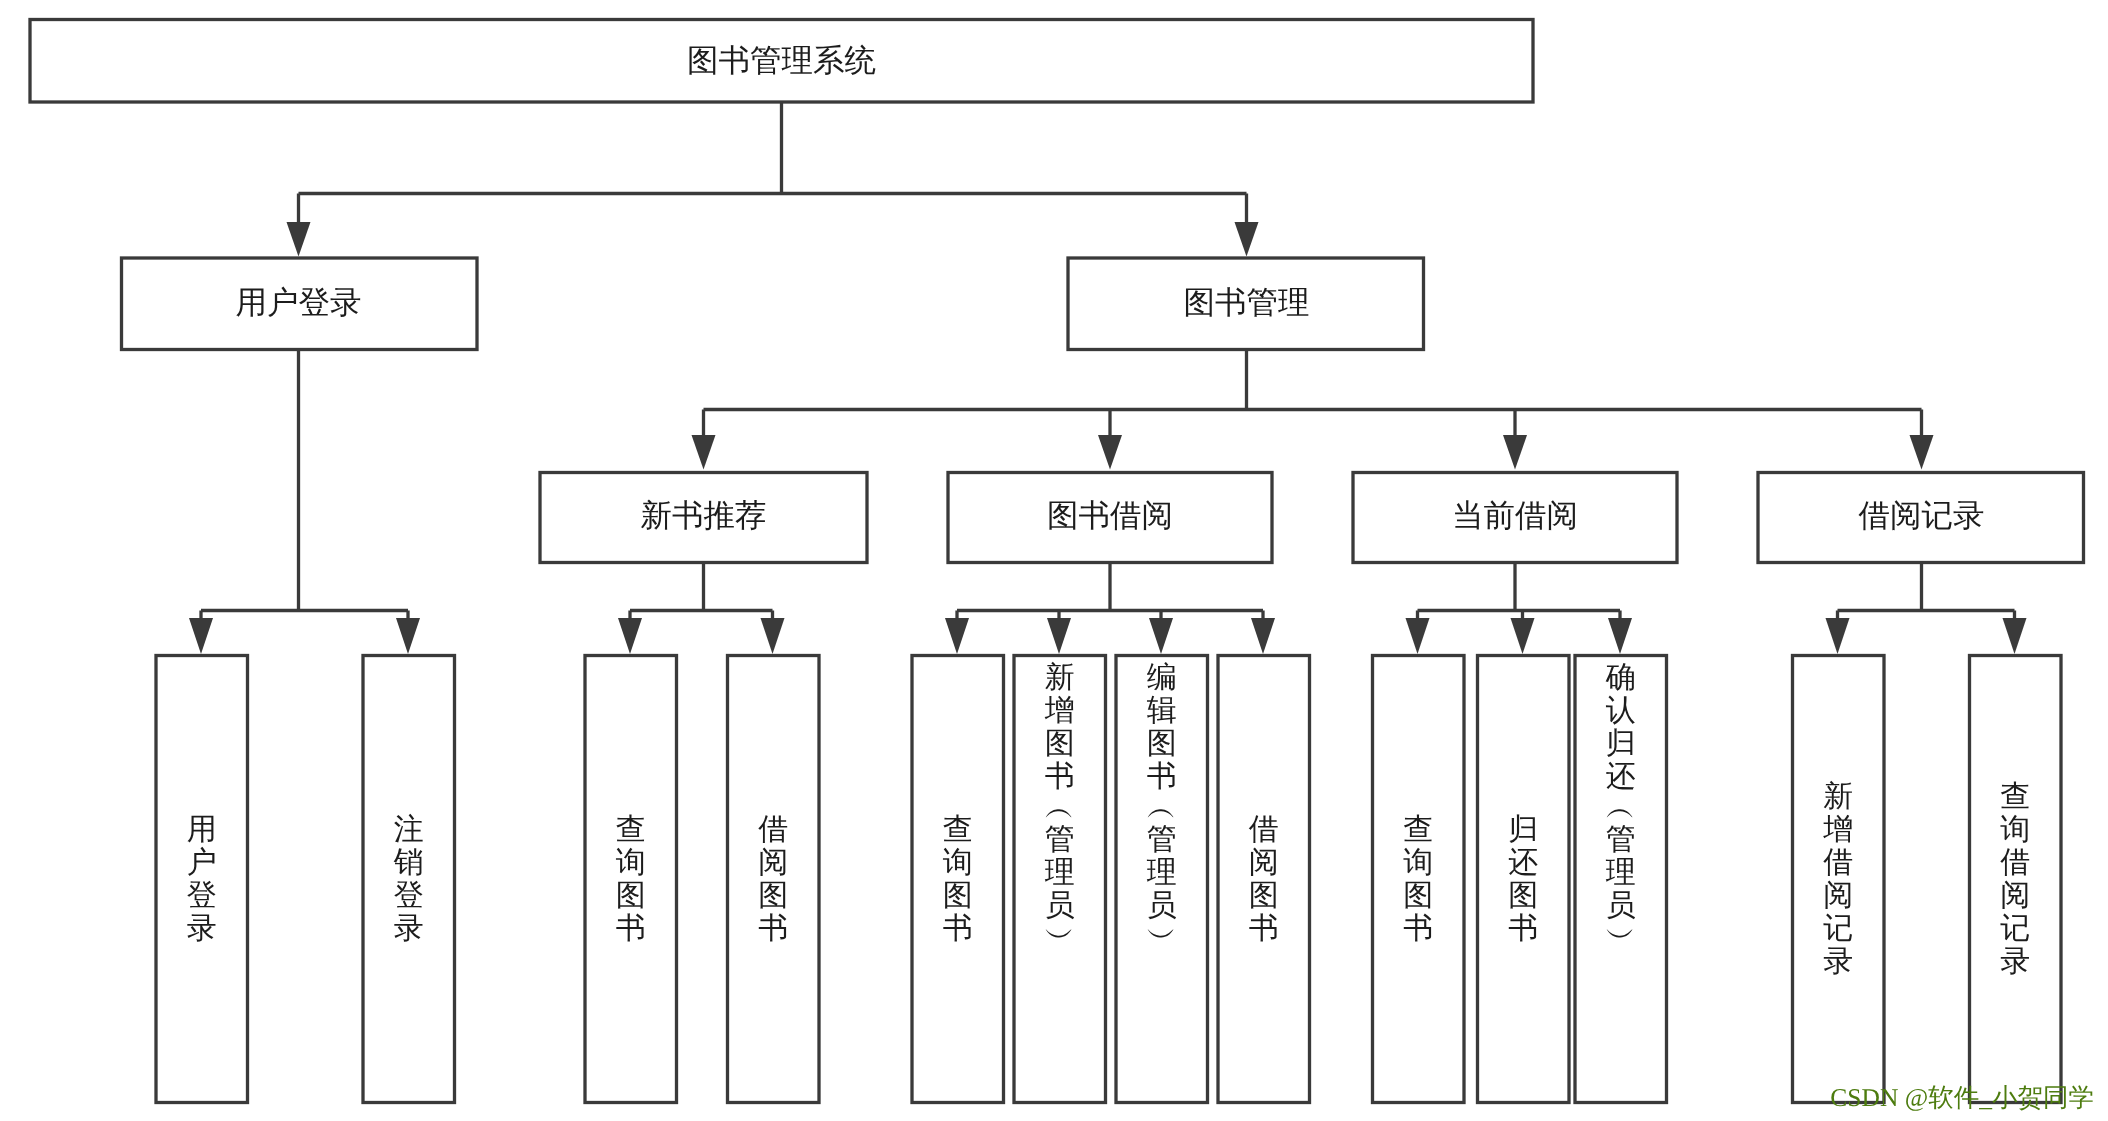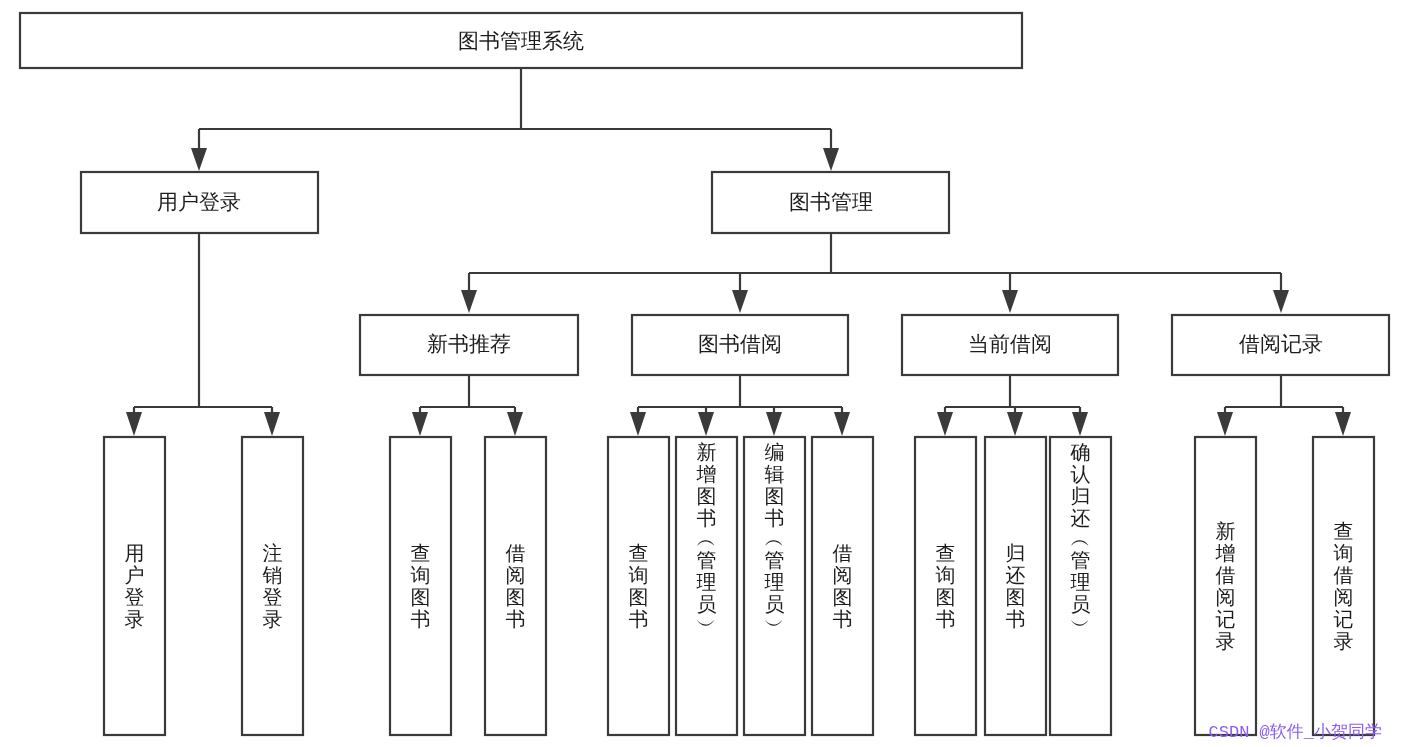--- a/index.html
+++ b/index.html
@@ -66,25 +66,25 @@
   }
   .leaf-label span {
     display: block;
   }
   .leaf-label span.paren {
     transform: rotate(90deg);
     line-height: 1.0;
   }
   .watermark {
     position: absolute;
-    right: 23px;
+    right: 9px;
     bottom: 4px;
-    font-family: Liberation Mono, monospace;
+    font-family: Liberation Serif, serif;
     font-size: 17px;
-    color: #8b5cf6;
+    color: #4d7c0f;
     white-space: nowrap;
     pointer-events: none;
   }
 </style>
 </head>
 <body>
 
 <div id="diagram-root">
 
   <svg id="tree-svg" viewBox="0 0 1405 747">

